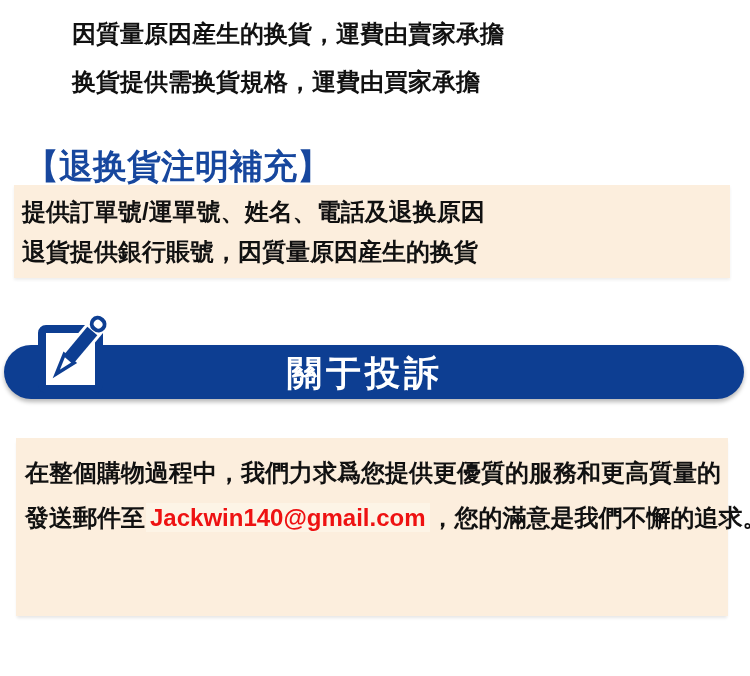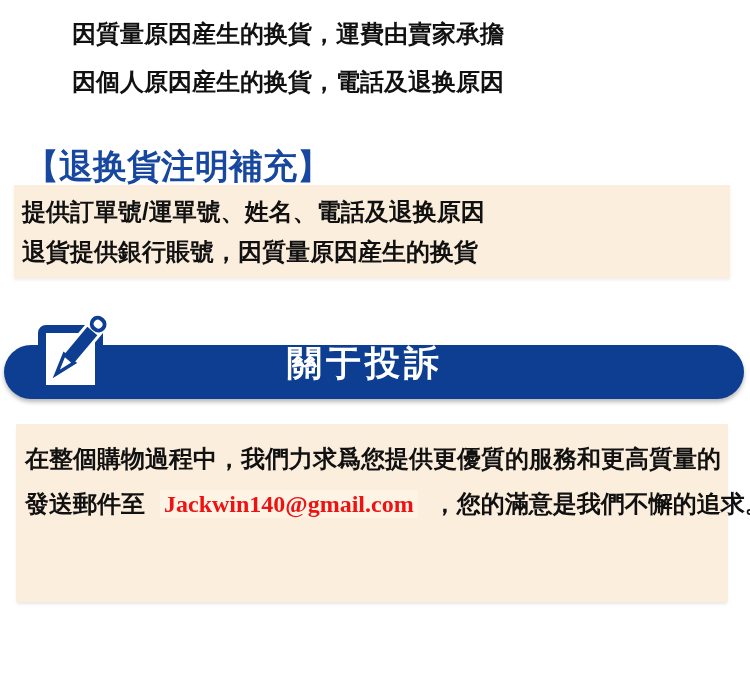--- a/index.html
+++ b/index.html
@@ -62,20 +62,21 @@
   .banner {
     position: absolute;
     left: 4px;
     top: 345px;
     width: 740px;
     height: 54px;
     background: var(--banner-blue, #0d3e92);
     border-radius: 27px;
     box-shadow: 0 3px 4px rgba(0,0,0,0.28);
     display: flex;
+    align-items: center;
     justify-content: center;
   }
   .banner-label {
     color: #ffffff;
     font-size: 35px;
     font-weight: 700;
     letter-spacing: 4px;
     padding-right: 18px;
     white-space: nowrap;
     line-height: 1;
@@ -91,52 +92,51 @@
   .note-icon svg { display: block; width: 100%; height: 100%; }
   .ic-square { fill: #ffffff; stroke: var(--banner-blue, #0d3e92); stroke-width: 8px; }
   .ic-halo   { fill: #ffffff; }
   .ic-eraser { fill: #ffffff; stroke: var(--banner-blue, #0d3e92); stroke-width: 4px; }
   .ic-body   { fill: var(--banner-blue, #0d3e92); }
   .ic-tip    { fill: #ffffff; stroke: var(--banner-blue, #0d3e92); stroke-width: 3.5px; stroke-linejoin: miter; }
 
   .complaint-box {
     position: absolute;
     left: 16px;
-    top: 424px;
+    top: 438px;
     width: 712px;
     height: 178px;
     background: var(--box-beige, #fceedd);
     box-shadow: 0 3px 3px -1px rgba(0,0,0,0.10);
     box-sizing: border-box;
     padding: 12px 15px 0 9px;
   }
   .c-line {
     font-size: 24px;
     font-weight: 700;
     color: var(--text-dark, #111);
     line-height: 45px;
     white-space: nowrap;
   }
   .email {
     color: var(--email-red, #ee1212);
     background: var(--email-highlight, #fdf4e6);
     font-weight: 700;
     text-decoration: none;
     padding: 1px 4px;
-    margin: 0 15px;
-    font-family: Liberation Serif, serif;
+    margin: 0 1px;
   }
 </style>
 </head>
 <body>
 
 <div class="page">
 
   <div class="intro-line l1">因質量原因産生的换貨，運費由賣家承擔</div>
-  <div class="intro-line l2">因個人原因産生的换貨，電話及退换原因</div>
+  <div class="intro-line l2">换貨提供需换貨規格，運費由買家承擔</div>
 
   <h2 class="section-heading">【退换貨注明補充】</h2>
 
   <div class="note-box">
     <div class="note-line">提供訂單號/運單號、姓名、電話及退换原因</div>
     <div class="note-line">退貨提供銀行賬號，因質量原因産生的换貨</div>
   </div>
 
   <div class="banner">
     <span class="banner-label">關于投訴</span>

